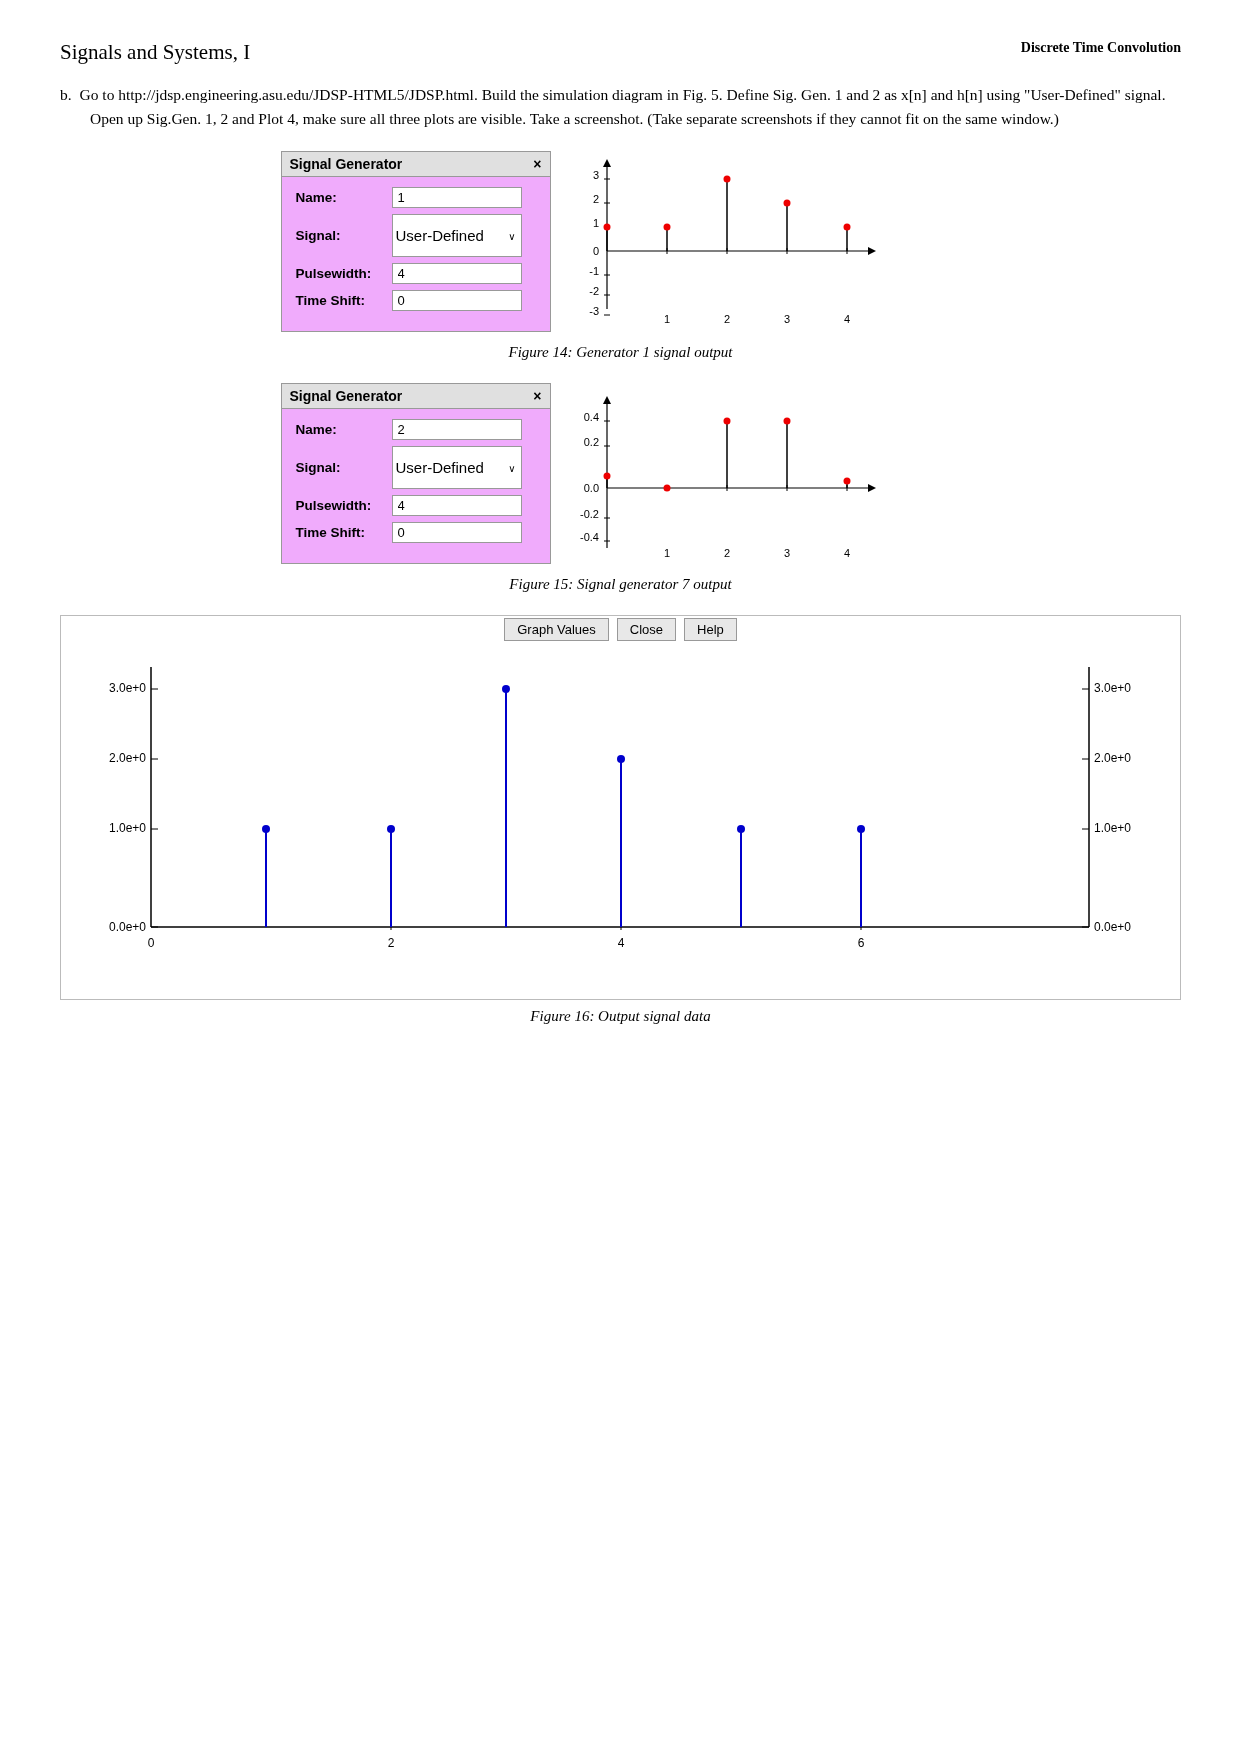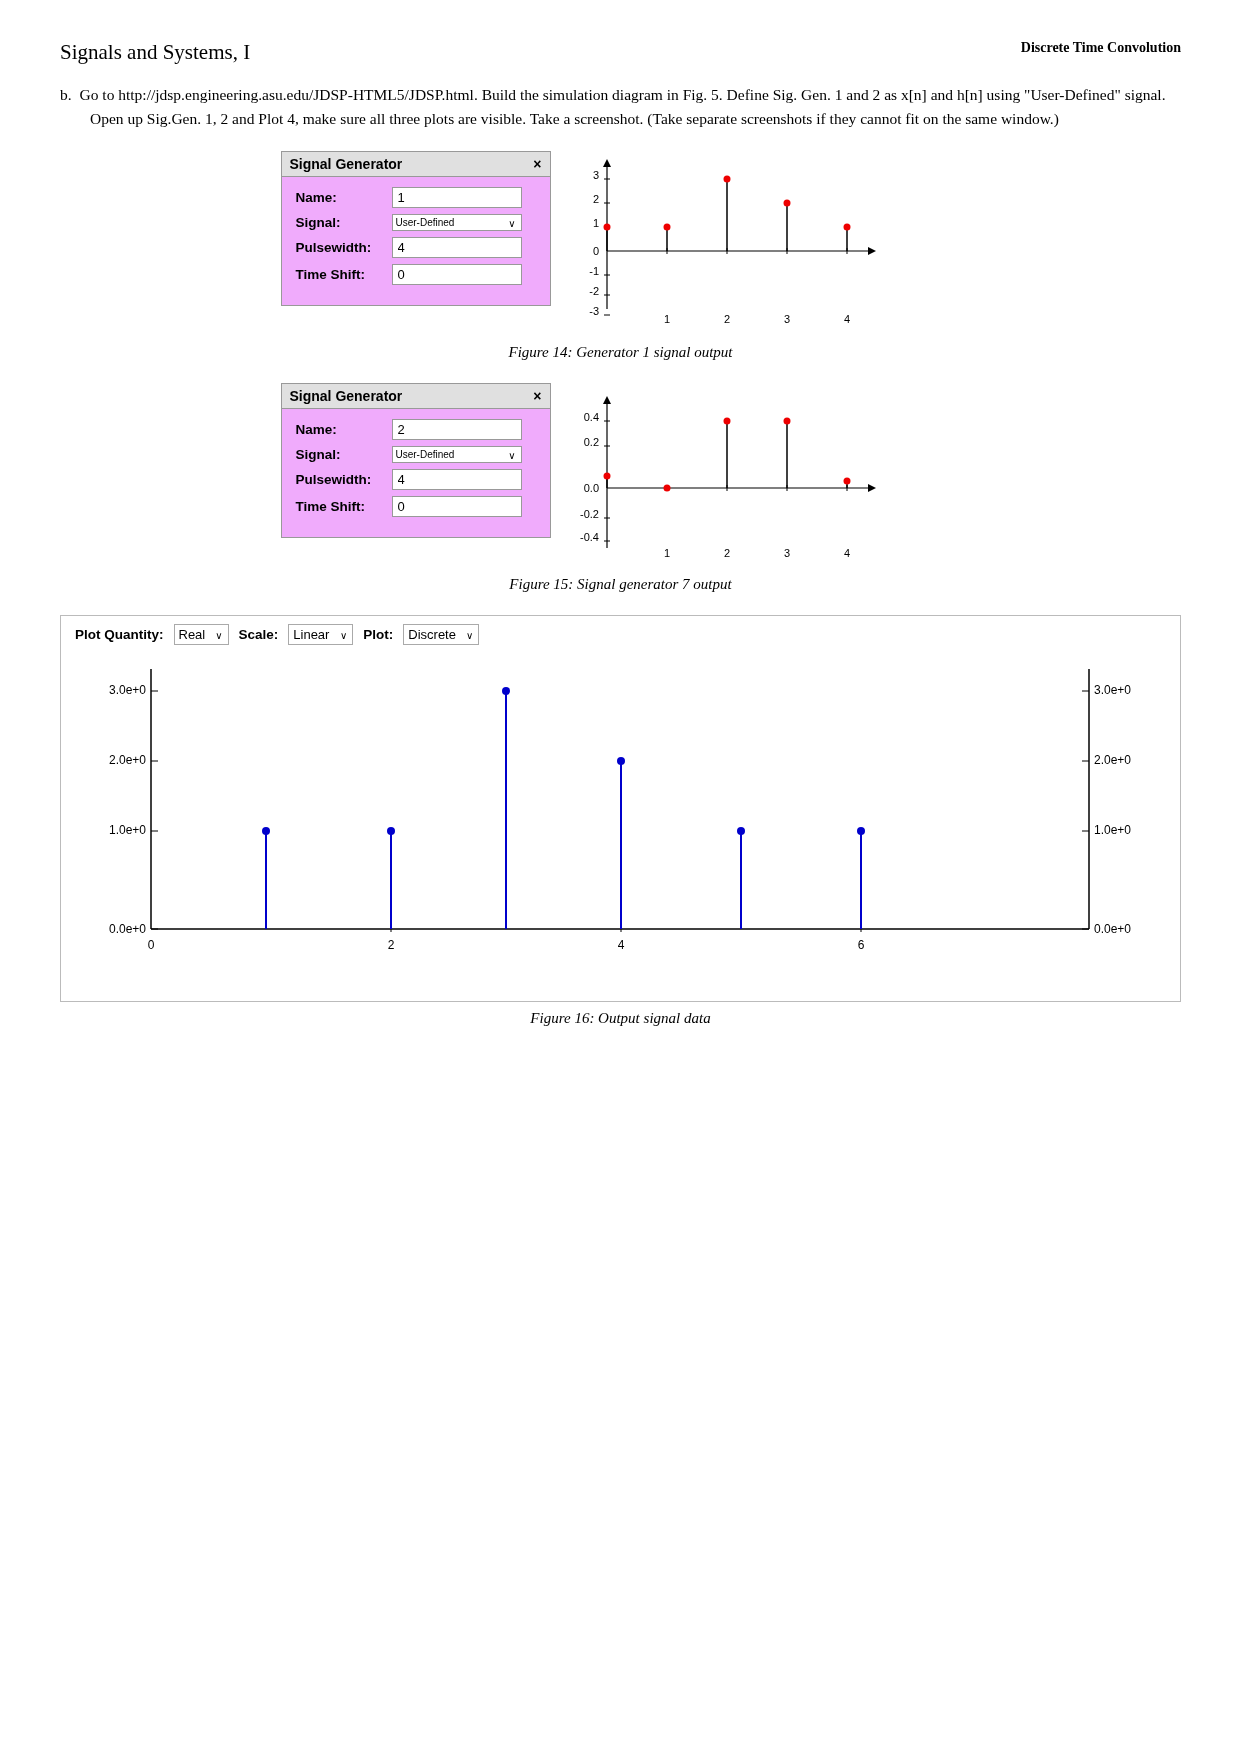--- a/index.html
+++ b/index.html
@@ -87,22 +87,22 @@
     }
     .sig-gen-input {
       border: 1.5px solid #999;
       padding: 2px 5px;
       font-size: 13px;
       width: 130px;
       background: #fff;
     }
     .sig-gen-select {
       border: 1.5px solid #999;
-      padding: 2px 3px;
-      font-size: 10px;
+      padding: 12px 3px;
+      font-size: 15px;
       width: 130px;
       background: #fff;
       appearance: none;
       -webkit-appearance: none;
     }
     .select-wrapper {
       position: relative;
       width: 130px;
     }
     .select-wrapper::after {
@@ -362,39 +362,24 @@
       <circle cx="218" cy="38" r="3.5" fill="#e00"></circle>
 
       <line x1="278" y1="98" x2="278" y2="105" stroke="#000" stroke-width="1.5"></line>
       <circle cx="278" cy="98" r="3.5" fill="#e00"></circle>
     </svg>
   </div>
 </div>
 <div class="figure-caption">Figure 15: Signal generator 7 output</div>
 
 <div class="plot4-outer">
-  <div class="plot4-controls">
-    <span class="plot4-label">Plot Quantity:</span>
-    <div class="plot4-select-wrap">
-      <select class="plot4-select">
-        <option>Real</option>
-      </select>
-    </div>
-    <span class="plot4-label">Scale:</span>
-    <div class="plot4-select-wrap">
-      <select class="plot4-select">
-        <option>Linear</option>
-      </select>
-    </div>
-    <span class="plot4-label">Plot:</span>
-    <div class="plot4-select-wrap">
-      <select class="plot4-select">
-        <option>Discrete</option>
-      </select>
-    </div>
+  <div class="plot4-btn-row">
+    <button class="plot4-btn">Graph Values</button>
+    <button class="plot4-btn">Close</button>
+    <button class="plot4-btn">Help</button>
   </div>
 
   <div class="large-chart-area">
     <svg width="1118" height="340">
 
       <rect x="0" y="0" width="1118" height="340" fill="#fff"></rect>
 
       <line x1="90" y1="20" x2="90" y2="280" stroke="#000" stroke-width="1.5"></line>
 
       <line x1="90" y1="280" x2="1028" y2="280" stroke="#000" stroke-width="1.5"></line>

